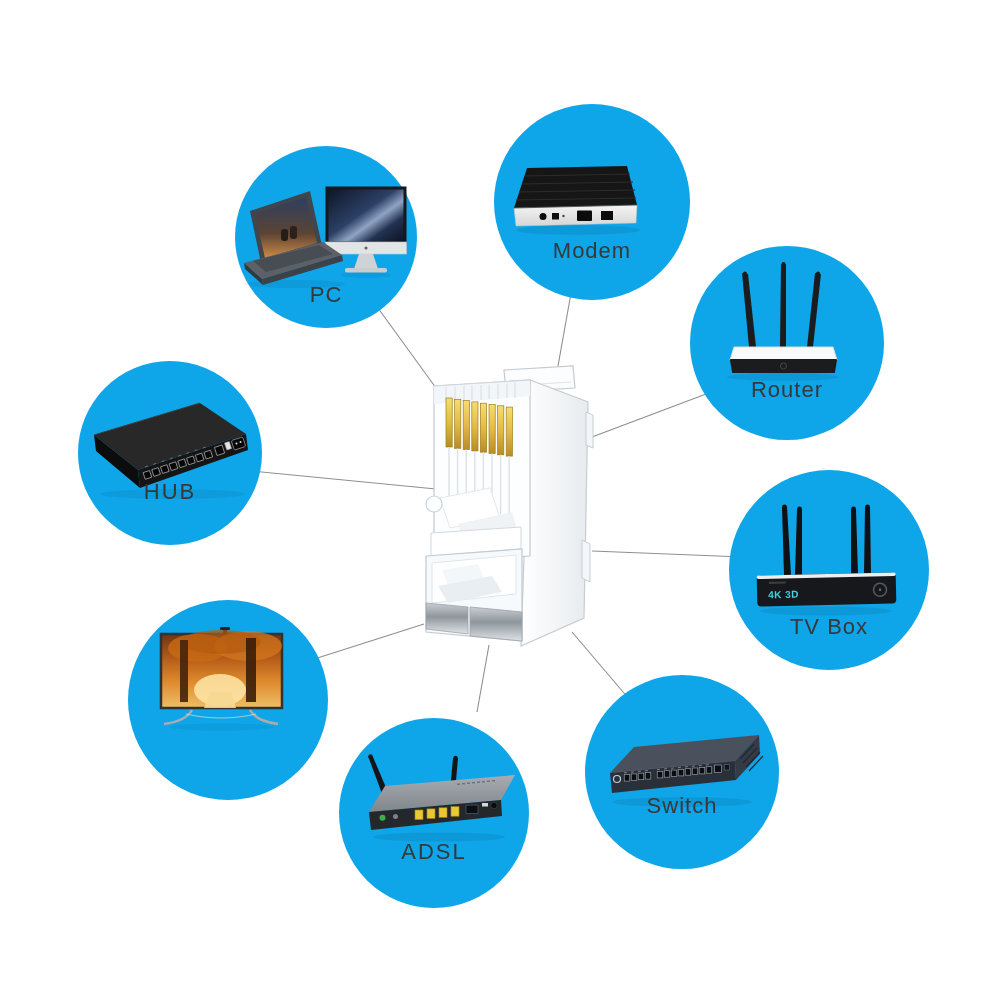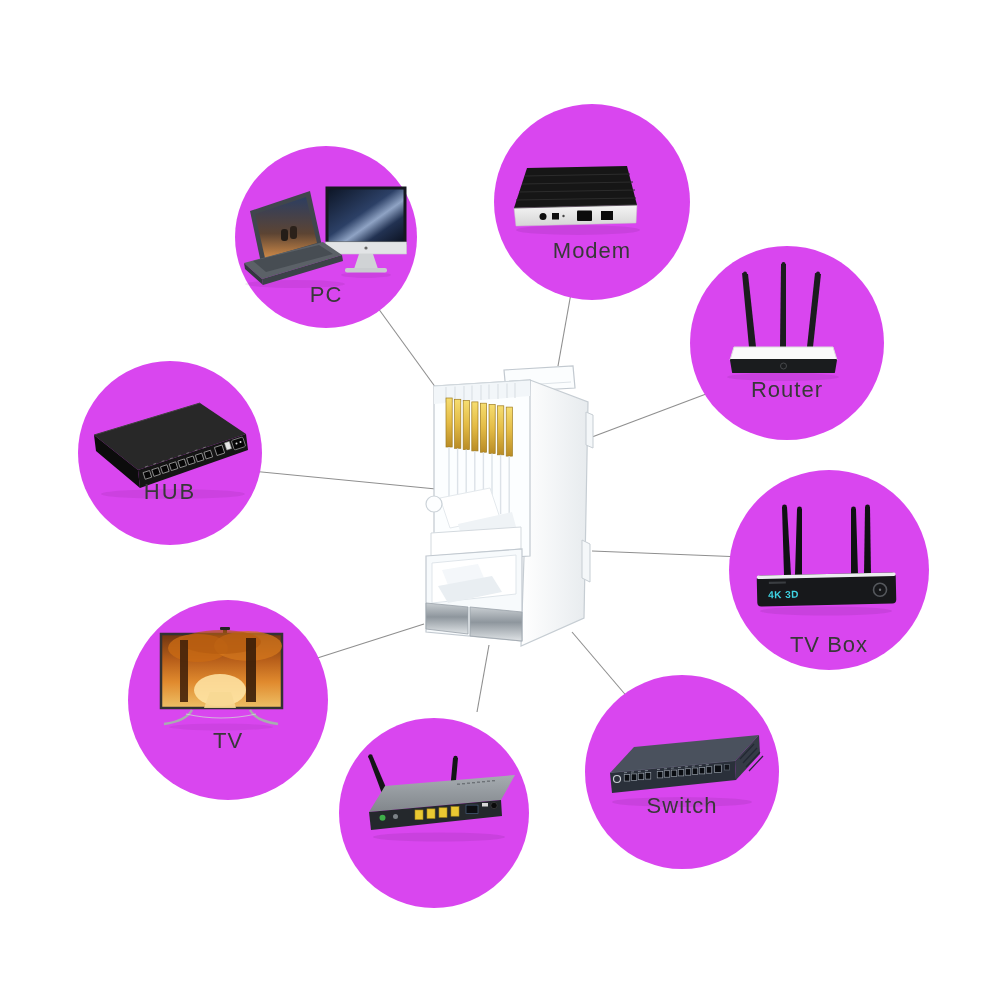--- a/index.html
+++ b/index.html
@@ -1,42 +1,42 @@
 <!DOCTYPE html>
 <html><head>
 <meta charset="utf-8">
 <style>
   html,body{margin:0;padding:0;background:#ffffff;}
   .stage{
     position:relative;width:1000px;height:1000px;background:#ffffff;overflow:hidden;
     font-family:"Liberation Sans",sans-serif;
   }
   .lines-layer{position:absolute;left:0;top:0;width:1000px;height:1000px;z-index:1;}
-  .node{position:absolute;border-radius:50%;background:#d946ef;z-index:2;text-decoration:underline;}
+  .node{position:absolute;border-radius:50%;background:#0ea5e9;z-index:2;text-decoration:underline;}
   .node .device{position:absolute;left:0;top:0;width:100%;height:100%;}
   .node .label{
     position:absolute;left:0;right:0;text-align:center;
     color:#383838;font-size:22px;letter-spacing:1px;line-height:26px;
   }
   .connector-layer{position:absolute;left:418px;top:360px;width:180px;height:292px;z-index:3;}
 
   .node-pc     {left:235px;top:146px;width:182px;height:182px;}
   .node-modem  {left:494px;top:104px;width:196px;height:196px;}
   .node-router {left:690px;top:246px;width:194px;height:194px;}
   .node-hub    {left:78px; top:361px;width:184px;height:184px;}
   .node-tvbox  {left:729px;top:470px;width:200px;height:200px;}
   .node-tv     {left:128px;top:600px;width:200px;height:200px;}
   .node-adsl   {left:339px;top:718px;width:190px;height:190px;}
   .node-switch {left:585px;top:675px;width:194px;height:194px;}
 
   .node-pc     .label{top:136px;}
   .node-modem  .label{top:134px;}
   .node-router .label{top:131px;}
   .node-hub    .label{top:118px;letter-spacing:2px;}
-  .node-tvbox  .label{top:162px;}
+  .node-tvbox  .label{top:144px;}
   .node-tv     .label{top:128px;}
   .node-adsl   .label{top:121px;letter-spacing:2px;}
   .node-switch .label{top:118px;text-align:center;}
 </style>
 </head>
 <body>
 
 <div class="stage">
 
   <svg class="lines-layer" viewBox="0 0 1000 1000">
@@ -201,21 +201,20 @@
       <ellipse cx="120" cy="46" rx="34" ry="15" fill="#d4771c" opacity="0.75"></ellipse>
       <ellipse cx="93" cy="42" rx="40" ry="12" fill="#b55b10" opacity="0.7"></ellipse>
       <rect x="52" y="40" width="8" height="62" fill="#45220a" opacity="0.9"></rect>
       <rect x="118" y="38" width="10" height="64" fill="#3a1d08" opacity="0.9"></rect>
       <ellipse cx="92" cy="90" rx="26" ry="16" fill="#ffe6a8" opacity="0.85"></ellipse>
       <polygon points="76,108 108,108 103,92 82,92" fill="#f7d894" opacity="0.9"></polygon>
       <path d="M64,110 Q58,121 36,124" stroke="#a9adb0" stroke-width="2.5" fill="none"></path>
       <path d="M122,110 Q128,121 150,124" stroke="#a9adb0" stroke-width="2.5" fill="none"></path>
       <path d="M58,114 Q93,122 128,114" stroke="#cfd1d3" stroke-width="1.2" fill="none" opacity="0.8"></path>
     </svg>
-    <div class="label">TV</div>
   </div>
 
   <div class="node node-adsl">
     <svg class="device" viewBox="0 0 190 190">
       <defs>
         <linearGradient id="adsltop" x1="0" y1="0" x2="0" y2="1">
           <stop offset="0" stop-color="#a6acb1"></stop>
             <stop offset="1" stop-color="#81868b"></stop>
         </linearGradient>
       </defs>
@@ -243,20 +242,21 @@
       <g fill="#eac832" stroke="#a88a1a" stroke-width="0.6">
         <rect x="76" y="92" width="8" height="9.5"></rect>
           <rect x="88" y="90.9" width="8" height="9.5"></rect>
         <rect x="100" y="89.8" width="8" height="9.5"></rect>
           <rect x="112" y="88.7" width="8" height="9.5"></rect>
       </g>
       <rect x="127" y="87.1" width="12" height="8.5" fill="#0c0e12" stroke="#49617f" stroke-width="0.7"></rect>
       <rect x="143" y="85" width="6" height="3.5" fill="#d8d8d8"></rect>
       <circle cx="155" cy="87.5" r="3.2" fill="#0b0b0b" stroke="#3c3c3c" stroke-width="0.8"></circle>
     </svg>
+    <div class="label">ADSL</div>
   </div>
 
   <div class="node node-switch">
     <svg class="device" viewBox="0 0 194 194">
       <ellipse cx="97" cy="127" rx="70" ry="5" fill="#000" opacity="0.07"></ellipse>
       <polygon points="25,98 150,86 174,60 49,72" fill="#4a515d"></polygon>
       <line x1="25" y1="98" x2="150" y2="86" stroke="#5d6572" stroke-width="1"></line>
       <polygon points="150,86 174,60 175,79 151,105" fill="#353b46"></polygon>
       <path d="M155,84 l14,-15 M158,88 l14,-15 M161,92 l14,-15 M164,96 l14,-15" stroke="#232833" stroke-width="1.2" fill="none"></path>
       <polygon points="25,98 150,86 151,105 27,118" fill="#2a303a"></polygon>

